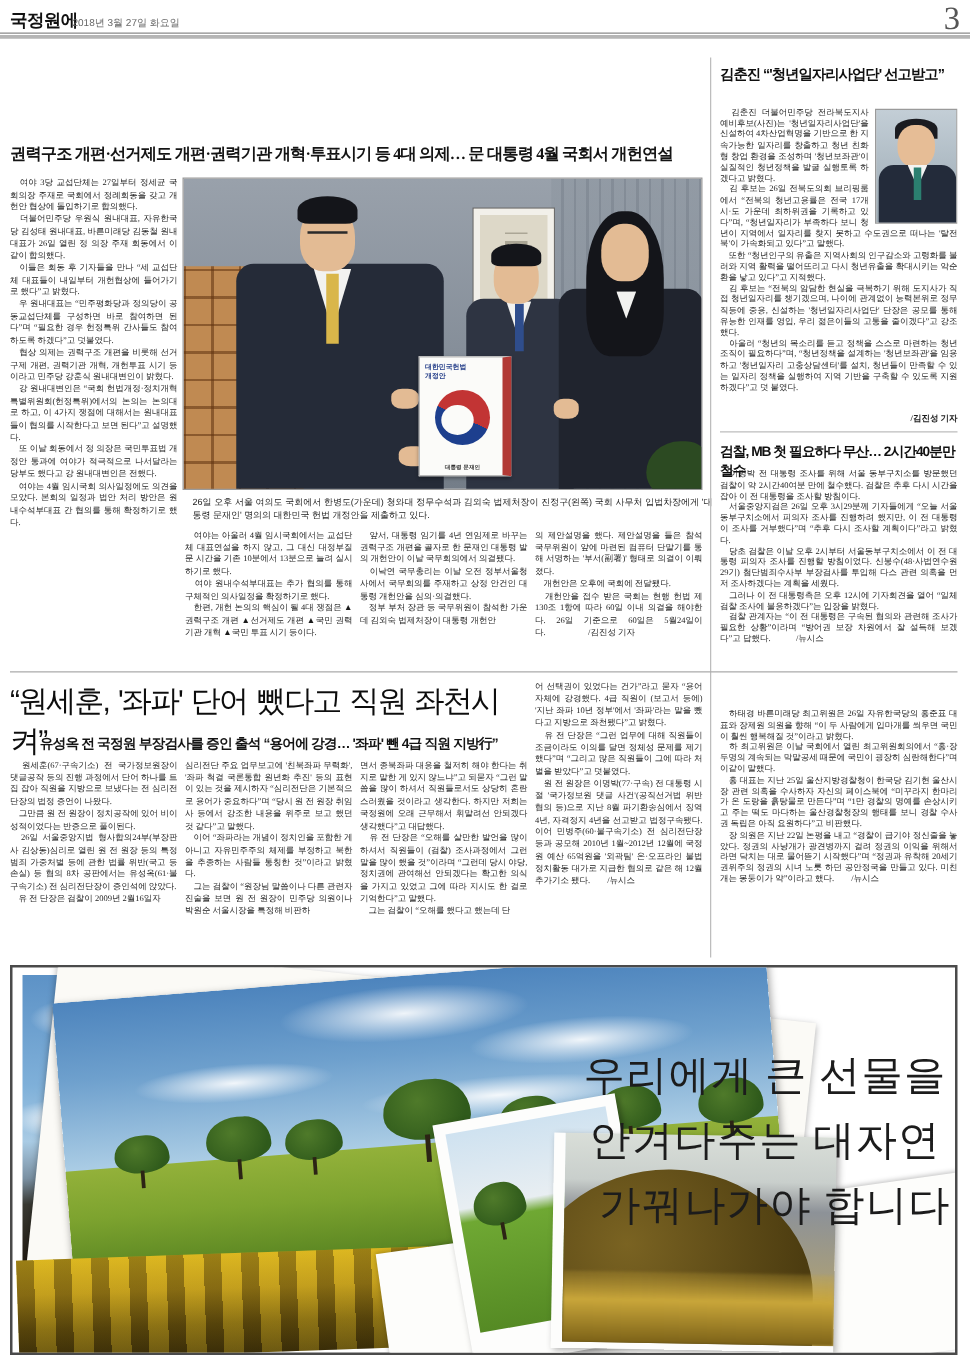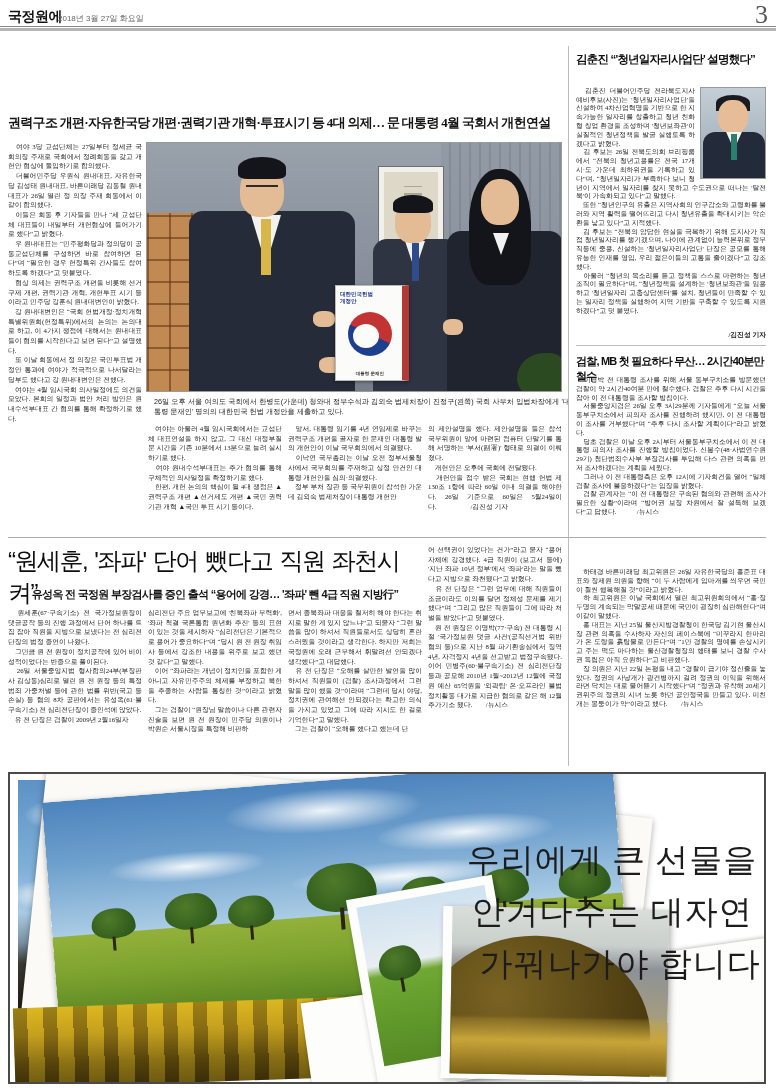--- a/index.html
+++ b/index.html
@@ -152,21 +152,21 @@
 <body>
 
 <div id="page">
 
   <div class="abs paper-name">국정원에</div>
   <div class="abs edition-date">2018년 3월 27일 화요일</div>
   <div class="abs page-num">3</div>
   <div class="abs rule-a"></div>
   <div class="abs rule-b"></div>
 
-  <div class="abs lead-subhead">권력구조 개편·자유한국당 개편·권력기관 개혁·투표시기 등 4대 의제… 문 대통령 4월 국회서 개헌연설</div>
+  <div class="abs lead-subhead">권력구조 개편·선거제도 개편·권력기관 개혁·투표시기 등 4대 의제… 문 대통령 4월 국회서 개헌연설</div>
   <div class="abs body-text lead-col1">　여야 3당 교섭단체는 27일부터 정세균 국회의장 주재로 국회에서 정례회동을 갖고 개헌안 협상에 돌입하기로 합의했다.
 　더불어민주당 우원식 원내대표, 자유한국당 김성태 원내대표, 바른미래당 김동철 원내대표가 26일 열린 정 의장 주재 회동에서 이같이 합의했다.
 　이들은 회동 후 기자들을 만나 “세 교섭단체 대표들이 내일부터 개헌협상에 들어가기로 했다”고 밝혔다.
 　우 원내대표는 “민주평화당과 정의당이 공동교섭단체를 구성하면 바로 참여하면 된다”며 “필요한 경우 헌정특위 간사들도 참여하도록 하겠다”고 덧붙였다.
 　협상 의제는 권력구조 개편을 비롯해 선거구제 개편, 권력기관 개혁, 개헌투표 시기 등이라고 민주당 강훈식 원내대변인이 밝혔다.
 　강 원내대변인은 “국회 헌법개정·정치개혁특별위원회(헌정특위)에서의 논의는 논의대로 하고, 이 4가지 쟁점에 대해서는 원내대표들이 협의를 시작한다고 보면 된다”고 설명했다.
 　또 이날 회동에서 정 의장은 국민투표법 개정안 통과에 여야가 적극적으로 나서달라는 당부도 했다고 강 원내대변인은 전했다.
 　여야는 4월 임시국회 의사일정에도 의견을 모았다. 본회의 일정과 법안 처리 방안은 원내수석부대표 간 협의를 통해 확정하기로 했다.</div>
 
   <div class="abs news-photo">
@@ -222,21 +222,21 @@
 　이낙연 국무총리는 이날 오전 정부서울청사에서 국무회의를 주재하고 상정 안건인 대통령 개헌안을 심의·의결했다.
 　정부 부처 장관 등 국무위원이 참석한 가운데 김외숙 법제처장이 대통령 개헌안</div>
   <div class="abs body-text lead-col4">의 제안설명을 했다. 제안설명을 들은 참석 국무위원이 앞에 마련된 컴퓨터 단말기를 통해 서명하는 '부서(副署)' 형태로 의결이 이뤄졌다.
 　개헌안은 오후에 국회에 전달됐다.
 　개헌안을 접수 받은 국회는 현행 헌법 제130조 1항에 따라 60일 이내 의결을 해야한다. 26일 기준으로 60일은 5월24일이다.　　　　　/김진성 기자</div>
 
   <div class="abs vdiv"></div>
   <div class="abs hdiv-main"></div>
   <div class="abs hdiv-right"></div>
 
-  <div class="abs youth-headline">김춘진 “'청년일자리사업단' 설명했다”</div>
+  <div class="abs youth-headline">김춘진 “'청년일자리사업단' 선고받고”</div>
   <div class="abs rc-text youth-body">
     <div class="portrait">
       <div class="p-hair"></div><div class="p-head"></div><div class="p-suit"></div>
       <div class="p-shirt"></div><div class="p-tie"></div>
     </div><span>　김춘진 더불어민주당 전라북도지사 예비후보(사진)는 '청년일자리사업단'을 신설하여 4차산업혁명을 기반으로 한 지속가능한 일자리를 창출하고 청년 친화형 창업 환경을 조성하며 '청년보좌관'이 실질적인 청년정책을 발굴 실행토록 하겠다고 밝혔다.
 　김 후보는 26일 전북도의회 브리핑룸에서 “전북의 청년고용률은 전국 17개 시·도 가운데 최하위권을 기록하고 있다”며, “청년일자리가 부족하다 보니 청년이 지역에서 일자리를 찾지 못하고 수도권으로 떠나는 '탈전북'이 가속화되고 있다”고 말했다.
 　또한 “청년인구의 유출은 지역사회의 인구감소와 고령화를 불러와 지역 활력을 떨어뜨리고 다시 청년유출을 확대시키는 악순환을 낳고 있다”고 지적했다.
 　김 후보는 “전북의 암담한 현실을 극복하기 위해 도지사가 직접 청년일자리를 챙기겠으며, 나이에 관계없이 능력본위로 정무직등에 중용, 신설하는 '청년일자리사업단' 단장은 공모를 통해 유능한 인재를 영입, 우리 젊은이들의 고통을 줄이겠다”고 강조했다.
 　아울러 “청년의 목소리를 듣고 정책을 스스로 마련하는 청년조직이 필요하다”며, “청년정책을 설계하는 '청년보좌관'을 임용하고 '청년일자리 고충상담센터'를 설치, 청년들이 만족할 수 있는 일자리 정책을 실행하여 지역 기반을 구축할 수 있도록 지원하겠다”고 덧 붙였다.</span>
   </div>

